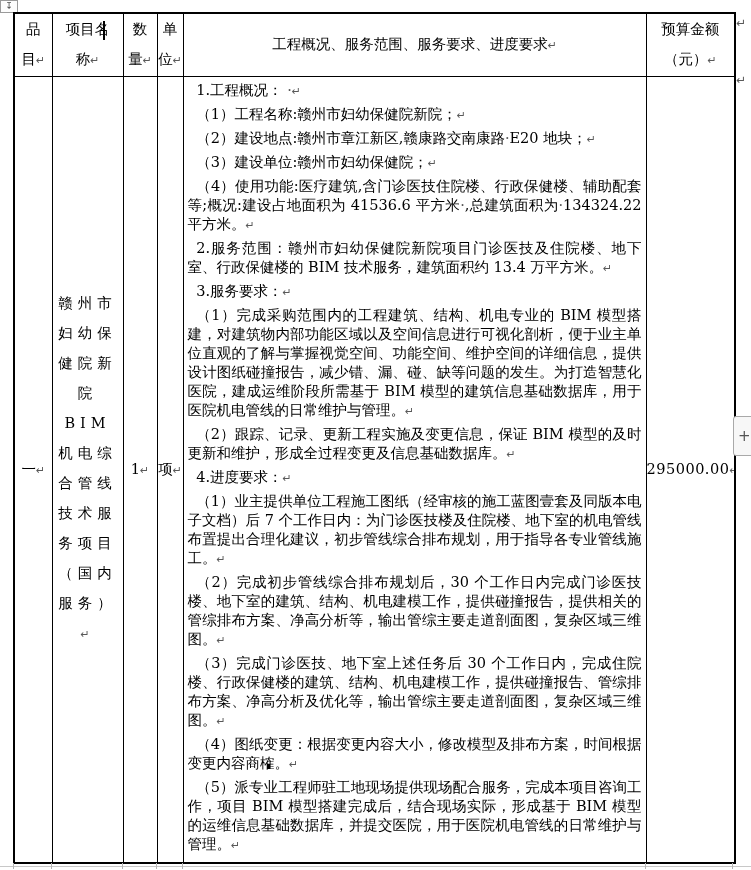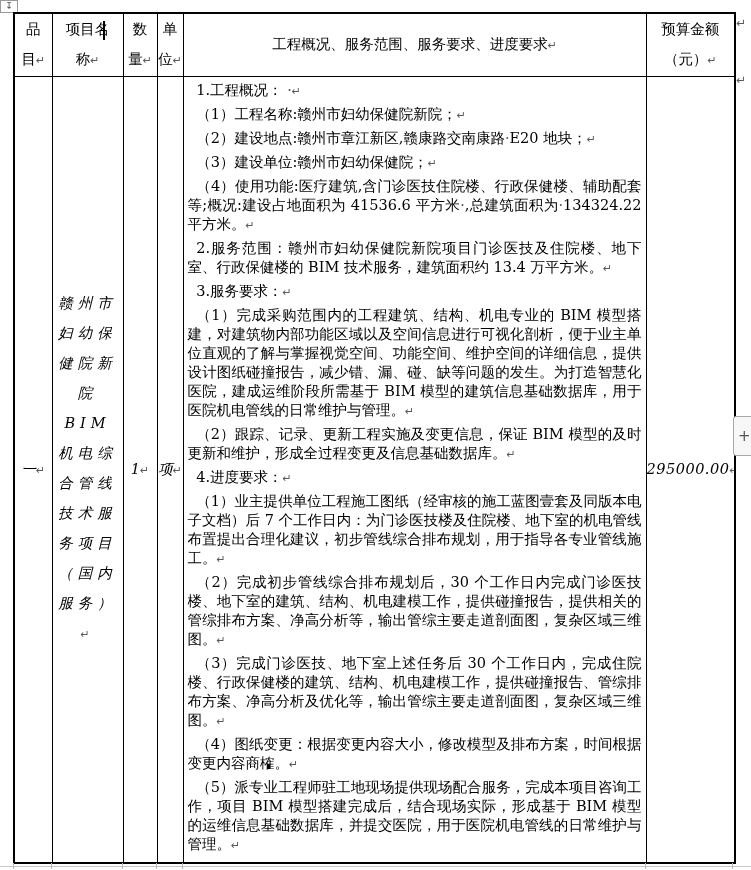--- a/index.html
+++ b/index.html
@@ -12,21 +12,21 @@
     position:absolute;left:13px;top:12px;width:721px;
     border-collapse:collapse;table-layout:fixed;border:2px solid #000;
   }
   table.doc td{border:1px solid #000;padding:0;overflow:hidden;}
   tr.hrow{height:62px;}
   tr.brow{height:786px;}
   .hc{
     text-align:center;vertical-align:middle;font-size:14.5px;line-height:30px;
     white-space:pre-line;
   }
-  .cc{text-align:center;vertical-align:middle;font-size:14.5px;white-space:pre-line;font-style:italic;}
+  .cc{text-align:center;vertical-align:middle;font-size:14.5px;white-space:pre-line;}
   .name-cell{line-height:30px;letter-spacing:5px;}
   .desc-cell{vertical-align:top;padding:2px 5px 0 6px;}
   .desc-cell p{
     margin:4px;font-size:14.5px;line-height:19px;
     text-align:justify;text-indent:0.6em;
   }
   .budget-cell{letter-spacing:0.5px;}
   
   .pmark{color:#595959;font-size:11px;font-family:"DejaVu Sans",sans-serif;}
   .sdot{color:#595959;}

